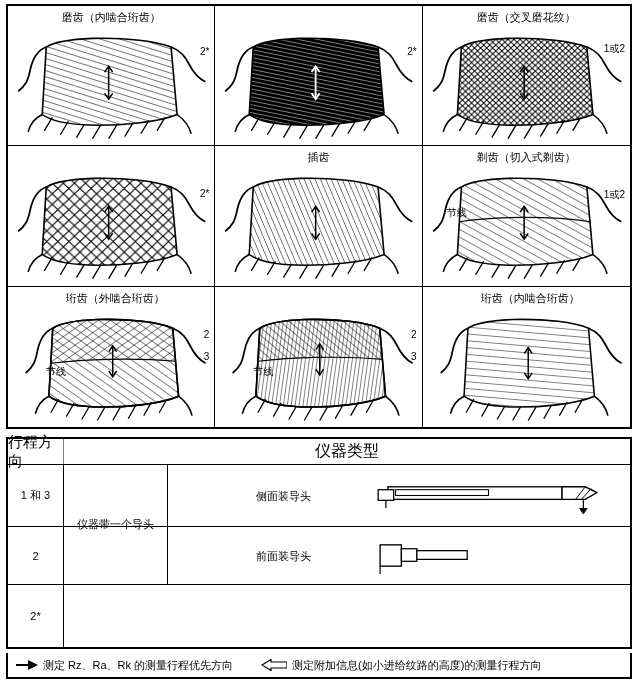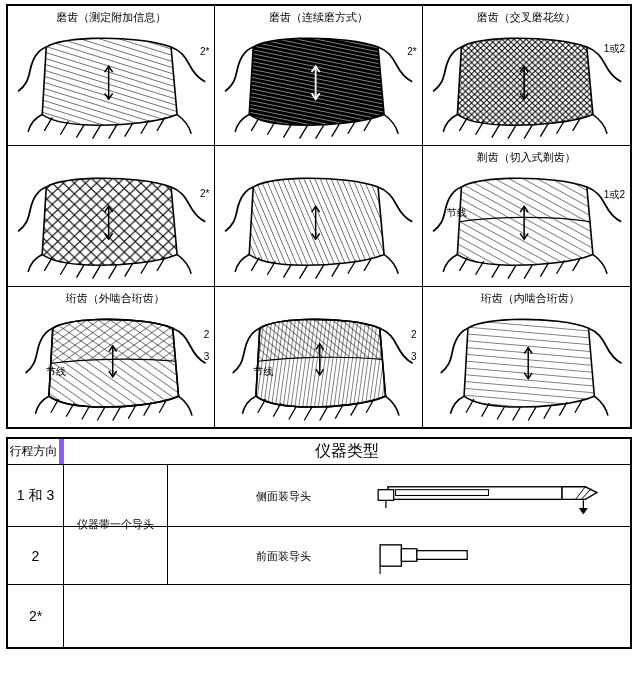--- a/index.html
+++ b/index.html
@@ -12,25 +12,25 @@
   .cell:nth-child(3n){border-right:none;}
   .cell:nth-child(n+7){border-bottom:none;margin-left:8px;}
   .cap{position:absolute;top:5px;left:0;width:100%;text-align:center;font-size:11px;line-height:13px;}
   .svgwrap{position:absolute;top:16px;left:0;width:100%;height:calc(100% - 16px);}
   .lbl{position:absolute;font-size:10px;}
   .lbl-r{right:5px;}
 
   
   .tbl{position:absolute;left:6px;top:437px;width:626px;height:212px;border:2px solid #000;box-sizing:border-box;}
   .tbl .hrow{position:absolute;left:0;top:0;width:100%;height:26px;border-bottom:1px solid #000;box-sizing:border-box;}
-  .c-dir{position:absolute;left:0;top:0;width:56px;height:100%;border-right:5px solid #8b5cf6;box-sizing:border-box;display:flex;align-items:center;justify-content:center;font-size:12px;}
+  .c-dir{position:absolute;left:0;top:0;width:56px;height:100%;border-right:1px solid #8b5cf6;box-sizing:border-box;display:flex;align-items:center;justify-content:center;font-size:15px;}
   .c-type{position:absolute;left:56px;top:0;right:0;height:100%;display:flex;align-items:center;justify-content:center;font-size:16px;}
   .brow{position:absolute;left:0;width:100%;box-sizing:border-box;border-bottom:1px solid #000;}
   .brow.last{border-bottom:none;}
-  .bdir{position:absolute;left:0;top:0;width:56px;height:100%;border-right:1px solid #000;box-sizing:border-box;display:flex;align-items:center;justify-content:center;font-size:14px;}
+  .bdir{position:absolute;left:0;top:0;width:56px;height:100%;border-right:1px solid #000;box-sizing:border-box;display:flex;align-items:center;justify-content:center;font-size:11px;}
   .bmain{position:absolute;left:160px;top:0;right:0;height:100%;box-sizing:border-box;}
   .bmain .txt{position:absolute;left:88px;top:50%;transform:translateY(-50%);font-size:11px;}
   .bmain .art{position:absolute;left:185px;top:0;right:6px;height:100%;}
   .spanmid{position:absolute;left:56px;top:0;width:104px;height:100%;border-right:1px solid #000;box-sizing:border-box;display:flex;align-items:center;justify-content:center;font-size:11px;}
 
   
   .legend{position:absolute;left:6px;top:653px;width:626px;height:26px;border:2px solid #000;border-top:none;box-sizing:border-box;display:flex;align-items:center;font-size:11px;}
   .legend .seg{display:flex;align-items:center;}
   .legend .seg1{margin-left:8px;}
   .legend .seg2{margin-left:28px;}
@@ -38,21 +38,21 @@
   .legend .ltxt{margin-left:5px;}
 </style>
 </head>
 <body>
 
 <div id="page">
 
   <div class="grid">
 
     <div class="cell">
-      <div class="cap">磨齿（测定附加信息）</div>
+      <div class="cap">磨齿（内啮合珩齿）</div>
       <div class="svgwrap">
         <svg viewBox="0 0 205 128" width="100%" height="100%" preserveAspectRatio="none">
           <defs>
             <pattern id="p1" width="6" height="6" patternUnits="userSpaceOnUse" patternTransform="rotate(18)">
               <line x1="0" y1="0" x2="6" y2="0" stroke="#000" stroke-width="1.1"></line>
             </pattern>
           </defs>
           <path d="M38 26 C44 22 60 18 84 17 C118 16 148 20 162 26 L168 96 C150 104 112 108 80 107 C56 106 42 102 34 96 Z" fill="url(#p1)" stroke="#000" stroke-width="1.6"></path>
           <path d="M38 26 C28 30 24 40 22 50 C20 60 18 66 10 72" fill="none" stroke="#000" stroke-width="1.8"></path>
           <path d="M34 96 C26 100 22 106 20 114" fill="none" stroke="#000" stroke-width="1.6"></path>
@@ -72,21 +72,20 @@
             <path d="M100 46 l0 34"></path>
               <path d="M96 52 l4 -6 l4 6"></path>
               <path d="M96 74 l4 6 l4 -6"></path>
           </g>
         </svg>
       </div>
       <div class="lbl lbl-r" style="top:40px;">2*</div>
     </div>
 
     <div class="cell">
-      <div class="cap">磨齿（连续磨方式）</div>
       <div class="svgwrap">
         <svg viewBox="0 0 205 128" width="100%" height="100%" preserveAspectRatio="none">
           <defs>
             <pattern id="p2" width="4" height="4" patternUnits="userSpaceOnUse" patternTransform="rotate(12)">
               <rect width="4" height="4" fill="#000"></rect>
               <line x1="0" y1="0" x2="4" y2="0" stroke="#fff" stroke-width="1"></line>
             </pattern>
           </defs>
           <path d="M38 26 C44 22 60 18 84 17 C118 16 148 20 162 26 L168 96 C150 104 112 108 80 107 C56 106 42 102 34 96 Z" fill="url(#p2)" stroke="#000" stroke-width="1.6"></path>
           <path d="M38 26 C28 30 24 40 22 50 C20 60 18 66 10 72" fill="none" stroke="#000" stroke-width="1.8"></path>
@@ -174,20 +173,21 @@
             <path d="M100 46 l0 34"></path>
               <path d="M96 52 l4 -6 l4 6"></path>
               <path d="M96 74 l4 6 l4 -6"></path>
           </g>
         </svg>
       </div>
       <div class="lbl lbl-r" style="top:42px;">2*</div>
     </div>
 
     <div class="cell">
+      <div class="cap">插齿</div>
       <div class="svgwrap">
         <svg viewBox="0 0 205 128" width="100%" height="100%" preserveAspectRatio="none">
           <defs>
             <pattern id="p5" width="5" height="5" patternUnits="userSpaceOnUse" patternTransform="rotate(-22)">
               <line x1="0" y1="0" x2="0" y2="5" stroke="#000" stroke-width="1"></line>
             </pattern>
           </defs>
           <path d="M38 26 C44 22 60 18 84 17 C118 16 148 20 162 26 L168 96 C150 104 112 108 80 107 C56 106 42 102 34 96 Z" fill="url(#p5)" stroke="#000" stroke-width="1.6"></path>
           <path d="M38 26 C28 30 24 40 22 50 C20 60 18 66 10 72" fill="none" stroke="#000" stroke-width="1.8"></path>
           <path d="M34 96 C26 100 22 106 20 114" fill="none" stroke="#000" stroke-width="1.6"></path>
@@ -407,14 +407,29 @@
       </div>
     </div>
 
     <div class="brow last" style="top:146px;height:62px;">
       <div class="bdir">2*</div>
     </div>
 
     <div class="spanmid" style="top:26px;height:120px;border-bottom:1px solid #000;">仪器带一个导头</div>
   </div>
 
+  <div class="legend">
+    <div class="seg seg1">
+      <svg width="22" height="12" viewBox="0 0 22 12">
+        <path d="M0 6 L14 6" stroke="#000" stroke-width="2"></path>
+        <path d="M12 1 L22 6 L12 11 Z" fill="#000"></path>
+      </svg>
+      <span class="ltxt">测定 Rz、Ra、Rk 的测量行程优先方向</span>
+    </div>
+    <div class="seg seg2">
+      <svg width="26" height="12" viewBox="0 0 26 12">
+        <path d="M26 3 L10 3 L10 0.5 L1 6 L10 11.5 L10 9 L26 9 Z" fill="#fff" stroke="#000" stroke-width="1.2"></path>
+      </svg>
+      <span class="ltxt">测定附加信息(如小进给纹路的高度)的测量行程方向</span>
+    </div>
+  </div>
 
 </div>
 
 </body></html>

